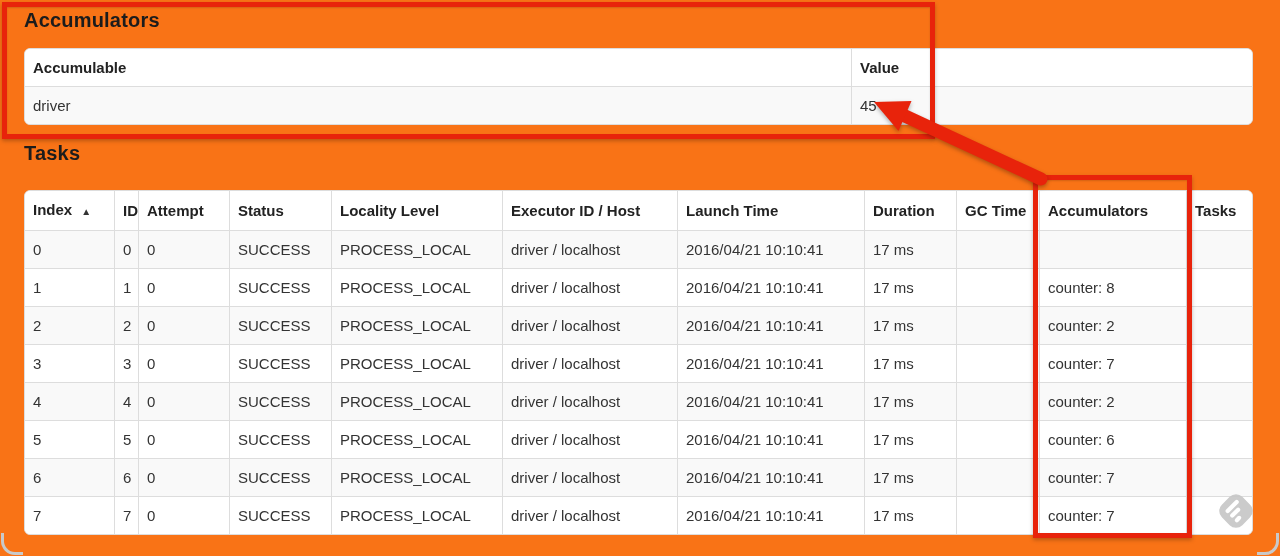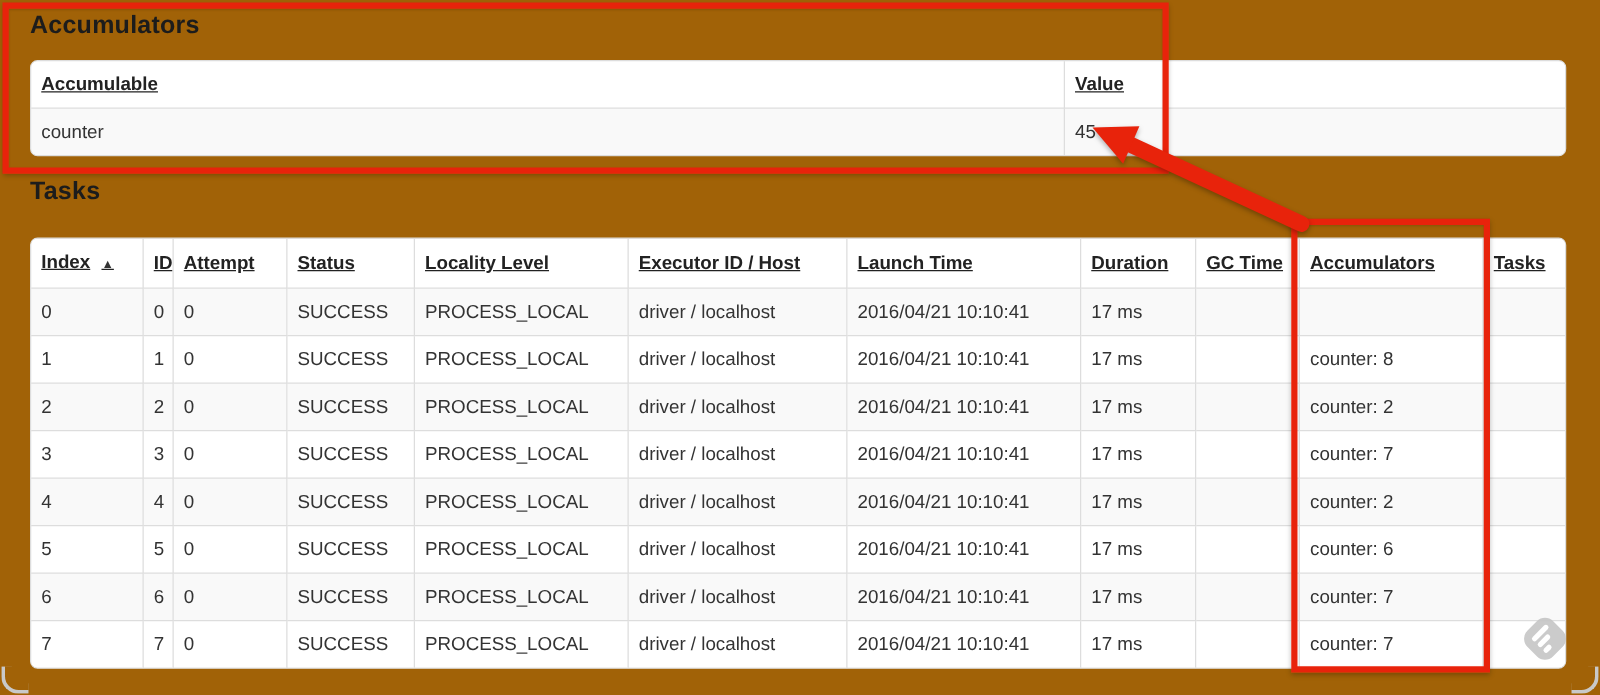--- a/index.html
+++ b/index.html
@@ -1,18 +1,18 @@
 <!DOCTYPE html>
 <html><head>
 <meta charset="utf-8">
 <style>
   * { margin:0; padding:0; box-sizing:border-box; }
   html,body { background:#fff; }
   body { font-family:"Liberation Sans","DejaVu Sans",sans-serif; color:#333; }
-  .page { position:relative; width:1280px; height:556px; background:#a16207; overflow:hidden; }
+  .page { position:relative; width:1280px; height:556px; background:#f97316; overflow:hidden; }
 
   .section-title {
     position:absolute; left:24px;
     font-size:20px; font-weight:bold; color:#1c1c1c; line-height:28px;
     letter-spacing:0.2px;
   }
   #acc-title { top:6px; }
   #tasks-title { top:139px; }
 
   .tbl-wrap {
@@ -21,21 +21,21 @@
   }
   #acc-table-wrap { top:48px; }
   #tasks-table-wrap { top:190px; }
 
   table { border-collapse:collapse; table-layout:fixed; width:1231px; margin:-1px; }
   th, td {
     border:1px solid #ddd; text-align:left; vertical-align:middle;
     padding:8px 8px; font-size:15px; line-height:21px; color:#333;
     white-space:nowrap; overflow:hidden;
   }
-  th { font-weight:bold; color:#222; background:#fff;text-decoration:underline; }
+  th { font-weight:bold; color:#222; background:#fff; }
   tbody tr:nth-child(odd) td { background:#f9f9f9; }
   tbody tr:nth-child(even) td { background:#ffffff; }
   .sort-icon { font-size:10px; color:#333; margin-left:9px; }
 
   
   .ann-box {
     position:absolute; border:5px solid #e8230b; pointer-events:none; z-index:20;
     box-shadow:0 2px 4px rgba(0,0,0,0.25), inset 0 1px 2px rgba(0,0,0,0.15);
   }
   #ann-box-accumulators-section { left:2px; top:2px; width:933px; height:137px; }
@@ -64,21 +64,21 @@
           <col style="width:404px">
         </colgroup>
       <thead>
         <tr>
           <th>Accumulable</th>
           <th>Value</th>
         </tr>
       </thead>
       <tbody id="acc-tbody">
           <tr>
-            <td>counter</td>
+            <td>driver</td>
             <td>45</td>
           </tr>
         </tbody>
     </table>
   </div>
 
   <h2 class="section-title" id="tasks-title">Tasks</h2>
 
   <div class="tbl-wrap" id="tasks-table-wrap">
     <table>

